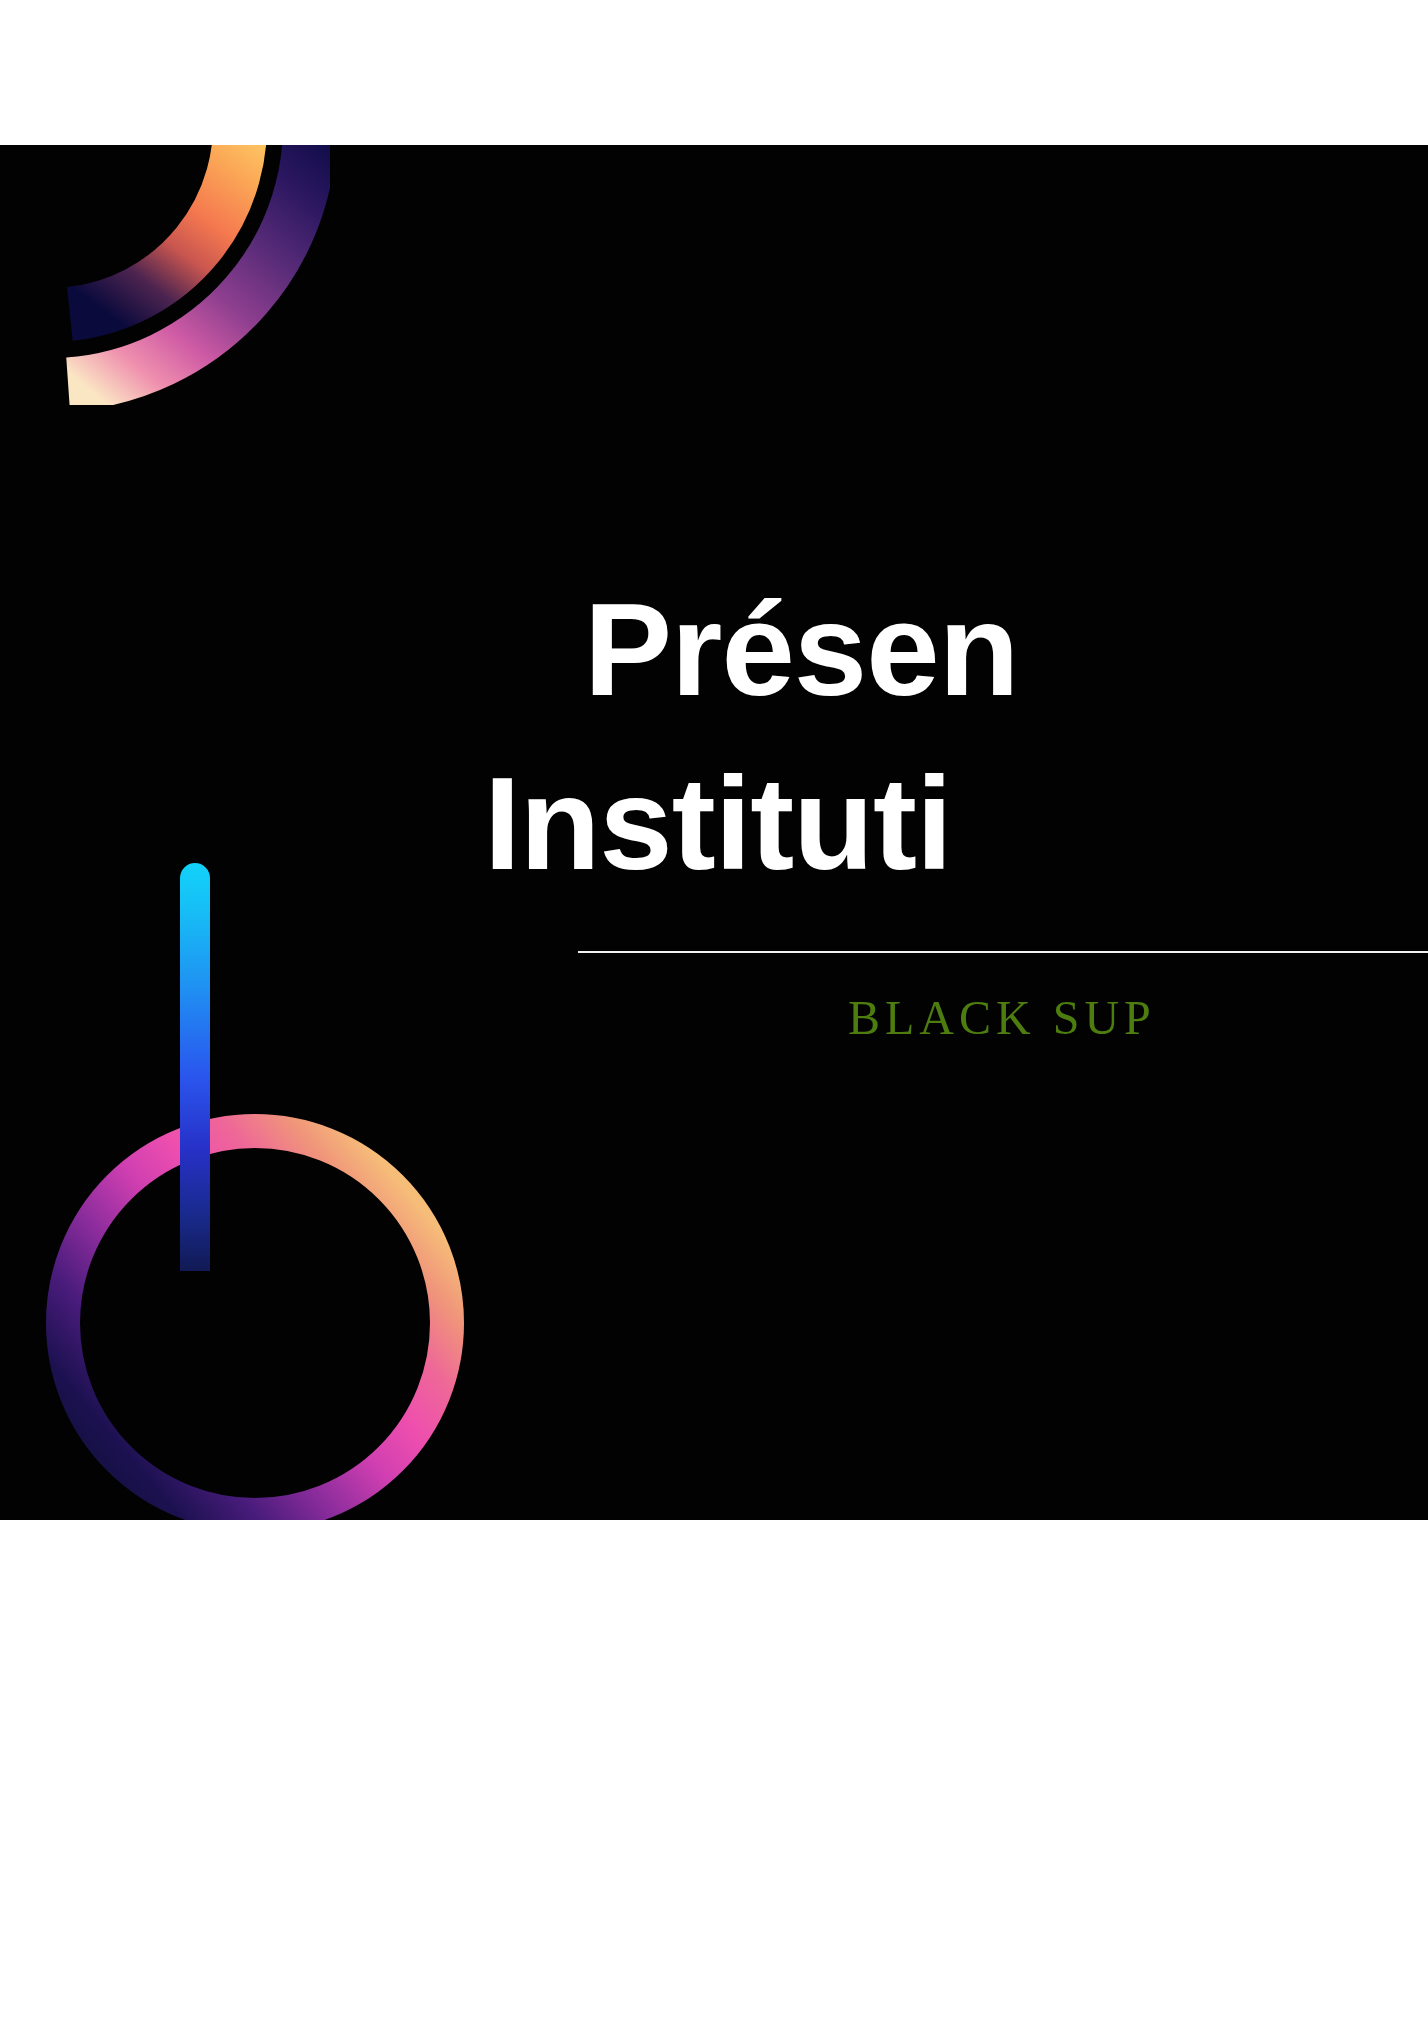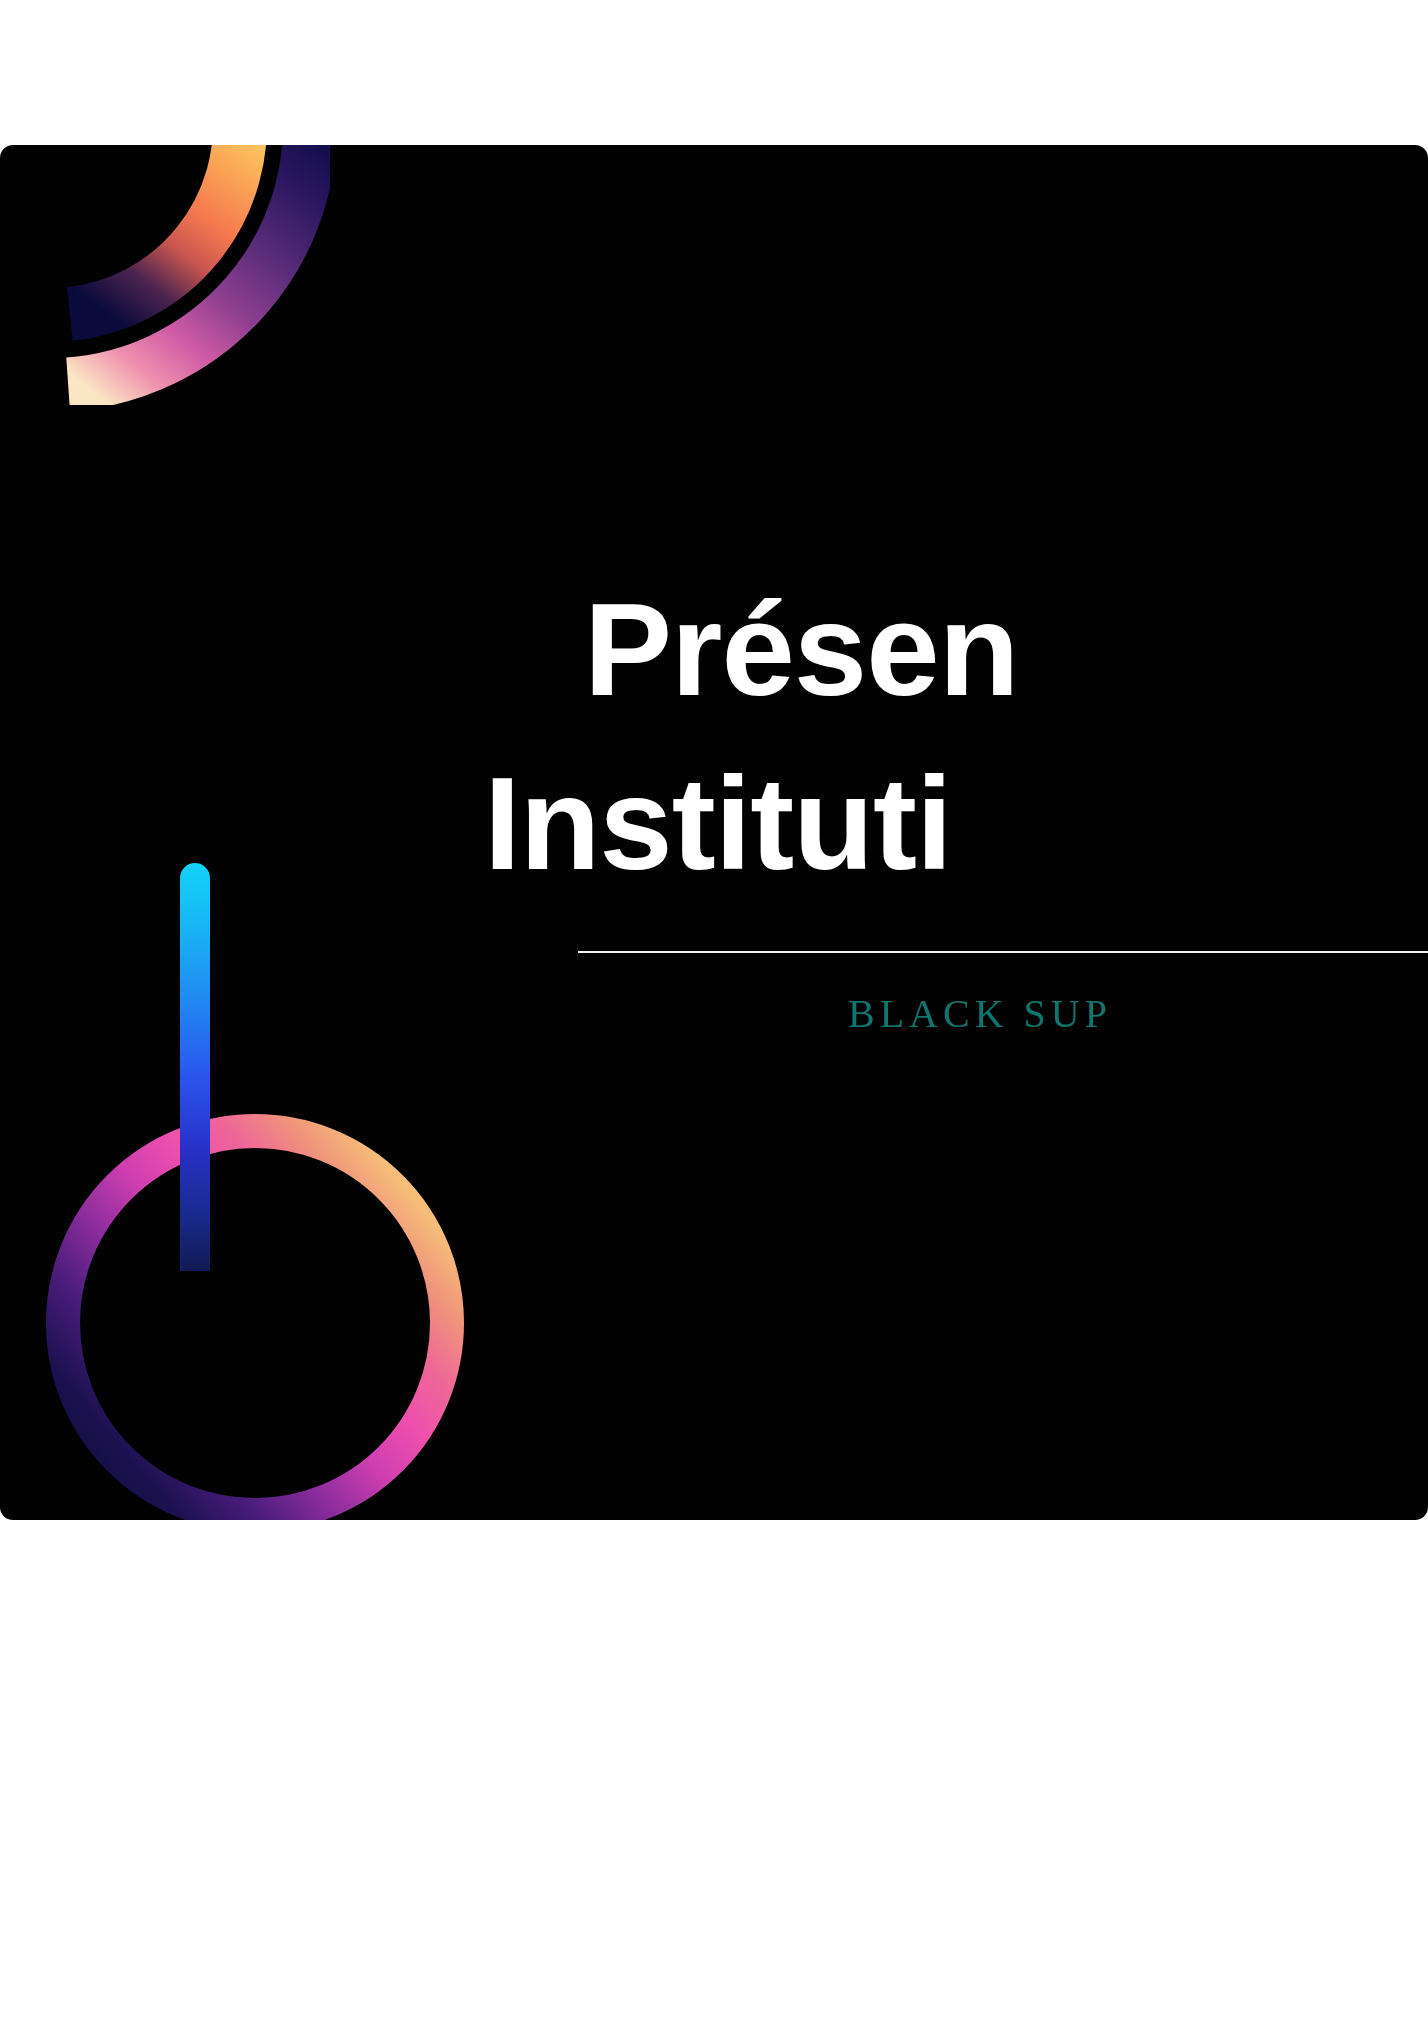--- a/index.html
+++ b/index.html
@@ -25,21 +25,20 @@
 
   
   #slide {
     position: absolute;
     left: 0;
     top: 145px;
     width: 1428px;
     height: 1375px;
     background: #020203;
     overflow: hidden;
-    border-radius: 13px;
   }
 
   
   .arc-wrap {
     position: absolute;
     pointer-events: none;
   }
   #arc-group {
     left: -230px;
     top: -300px;
@@ -97,24 +96,24 @@
     top: 806px;
     width: 860px;
     height: 2px;
     background: #f2f2f2;
   }
 
   #subtitle {
     position: absolute;
     left: 848px;
     top: 845px;
-    color: #0f766e;
+    color: #4d7c0f;
     font-family: "Liberation Serif", serif;
     font-weight: normal;
-    font-size: 40px;
+    font-size: 48px;
     letter-spacing: 5px;
     white-space: nowrap;
   }
 </style>
 </head>
 <body>
 
 <div id="canvas">
 
   <div id="slide">

